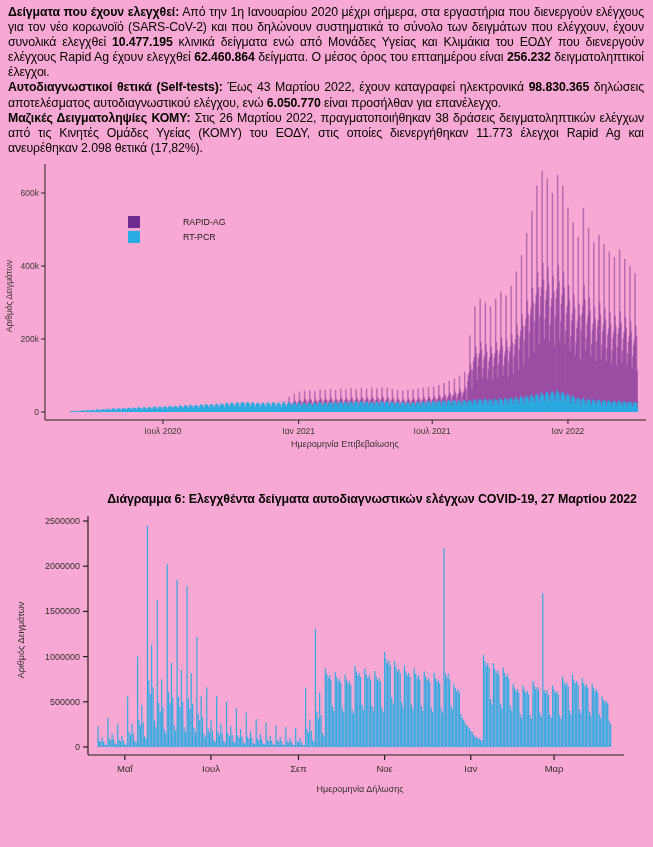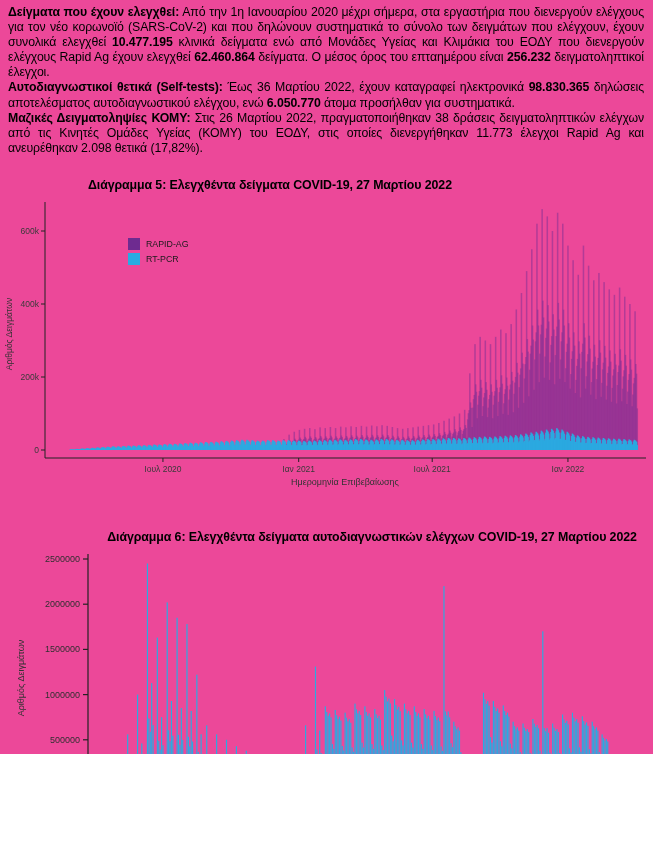--- a/index.html
+++ b/index.html
@@ -1,51 +1,50 @@
 <!DOCTYPE html>
 <html><head>
 <meta charset="utf-8">
 <style>
   html,body{margin:0;padding:0;background:#fff;}
   .page{
-    width:653px;height:754px;background:#ec4899;overflow:hidden;position:relative;
+    width:653px;height:847px;background:#f9a8d4;overflow:hidden;position:relative;
     font-family:"Liberation Sans",sans-serif;color:#000;
   }
   .doc-text{
     padding:5px 9px 0 8px;
     font-size:12.3px;line-height:15.1px;letter-spacing:-0.1px;
     text-align:justify;color:#000;
   }
   .doc-text p{margin:0;}
   .doc-text .b{font-weight:bold;}
   .chart-wrap{position:relative;}
   .chart-title{
     font-weight:bold;font-size:12.4px;color:#000;letter-spacing:-0.1px;
     white-space:nowrap;
   }
   .title5{margin:22px 0 2px 88px;}
   .title6{margin:36px 9px 4px 0;text-align:center;padding-left:100px;}
   svg{display:block;}
   .legend{position:absolute;left:128px;top:60px;font-size:8.8px;color:#1a1a1a;}
-  .legend-row{display:flex;align-items:center;margin-bottom:3px;}
+  .legend-row{display:flex;align-items:center;margin-bottom:3px;gap:37px;}
   .sw{width:12px;height:12px;display:inline-block;margin-right:6px;}
 </style>
 </head>
 <body>
 
 <div class="page">
 
   <div class="doc-text">
     <p><span class="b">Δείγματα που έχουν ελεγχθεί:</span><span> Από την 1η Ιανουαρίου 2020 μέχρι σήμερα, στα εργαστήρια που διενεργούν ελέγχους για τον νέο κορωνοϊό (SARS-CoV-2) και που δηλώνουν συστηματικά το σύνολο των δειγμάτων που ελέγχουν, έχουν συνολικά ελεγχθεί </span><span class="b">10.477.195</span><span> κλινικά δείγματα ενώ από Μονάδες Υγείας και Κλιμάκια του ΕΟΔΥ που διενεργούν ελέγχους Rapid Ag έχουν ελεγχθεί </span><span class="b">62.460.864</span><span> δείγματα. Ο μέσος όρος του επταημέρου είναι </span><span class="b">256.232</span><span> δειγματοληπτικοί έλεγχοι.</span></p>
-    <p><span class="b">Αυτοδιαγνωστικοί θετικά (Self-tests):</span><span> Έως 36 Μαρτίου 2022, έχουν καταγραφεί ηλεκτρονικά </span><span class="b">98.830.365</span><span> δηλώσεις αποτελέσματος αυτοδιαγνωστικού ελέγχου, ενώ </span><span class="b">6.050.770</span><span> άτομα προσήλθαν για συστηματικά.</span></p>
+    <p><span class="b">Αυτοδιαγνωστικοί θετικά (Self-tests):</span><span> Έως 43 Μαρτίου 2022, έχουν καταγραφεί ηλεκτρονικά </span><span class="b">98.830.365</span><span> δηλώσεις αποτελέσματος αυτοδιαγνωστικού ελέγχου, ενώ </span><span class="b">6.050.770</span><span> είναι προσήλθαν για επανέλεγχο.</span></p>
     <p><span class="b">Μαζικές Δειγματοληψίες ΚΟΜΥ:</span><span> Στις 26 Μαρτίου 2022, πραγματοποιήθηκαν 38 δράσεις δειγματοληπτικών ελέγχων από τις Κινητές Ομάδες Υγείας (ΚΟΜΥ) του ΕΟΔΥ, στις οποίες διενεργήθηκαν 11.773 έλεγχοι Rapid Ag και ανευρέθηκαν 2.098 θετικά (17,82%).</span></p>
   </div>
 
   <div class="chart-wrap">
-    <div class="chart-title title5">Διάγραμμα 5: Ελεγχθέντα δείγματα COVID-19, 27 Μαρτίου 2022</div>
     <svg id="c5" width="653" height="300" viewBox="0 0 653 300">
         <rect x="275.81" y="253.81" width="1.5" height="2.19" fill="#7A2E93" fill-opacity="0.5"></rect>
         <rect x="276.54" y="253.37" width="1.5" height="2.63" fill="#7A2E93" fill-opacity="0.5"></rect>
         <rect x="277.28" y="253.15" width="1.5" height="2.85" fill="#7A2E93" fill-opacity="0.5"></rect>
         <rect x="278.02" y="250.53" width="1.5" height="5.47" fill="#7A2E93" fill-opacity="0.5"></rect>
         <rect x="278.76" y="252.61" width="1.5" height="3.39" fill="#7A2E93" fill-opacity="0.5"></rect>
         <rect x="279.49" y="252.99" width="1.5" height="3.01" fill="#7A2E93" fill-opacity="0.5"></rect>
         <rect x="280.23" y="254.36" width="1.5" height="1.64" fill="#7A2E93" fill-opacity="0.5"></rect>
         <rect x="280.97" y="251.62" width="1.5" height="4.38" fill="#7A2E93" fill-opacity="0.5"></rect>
         <rect x="281.71" y="250.74" width="1.5" height="5.26" fill="#7A2E93" fill-opacity="0.5"></rect>

